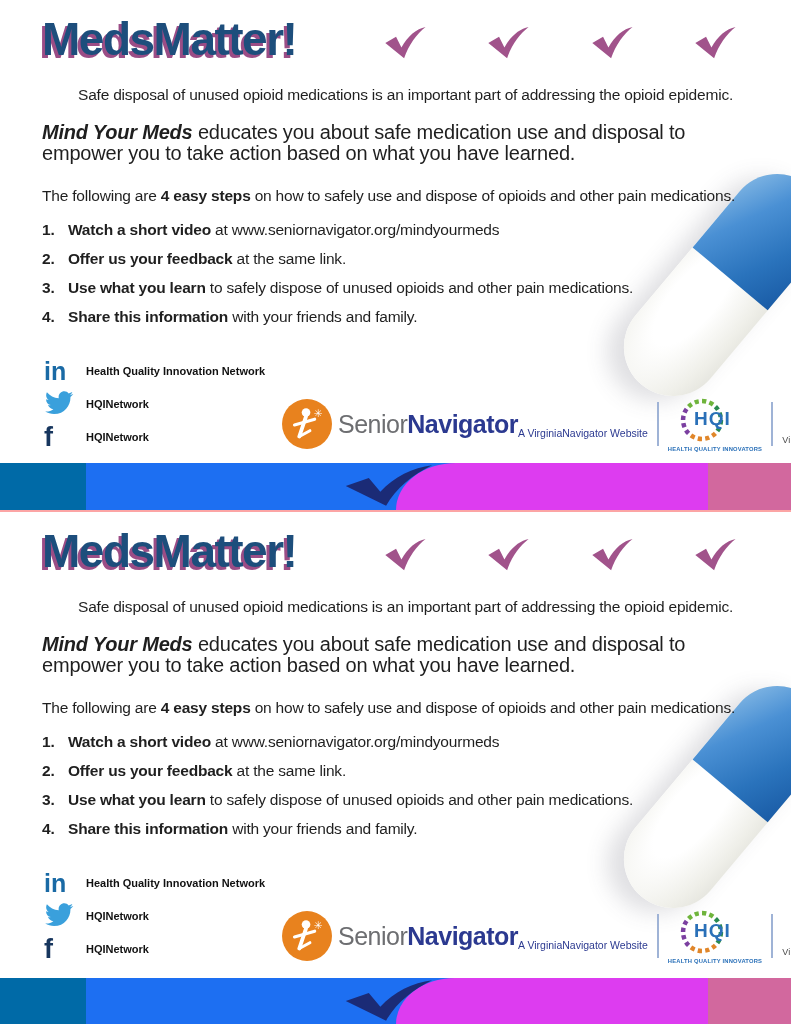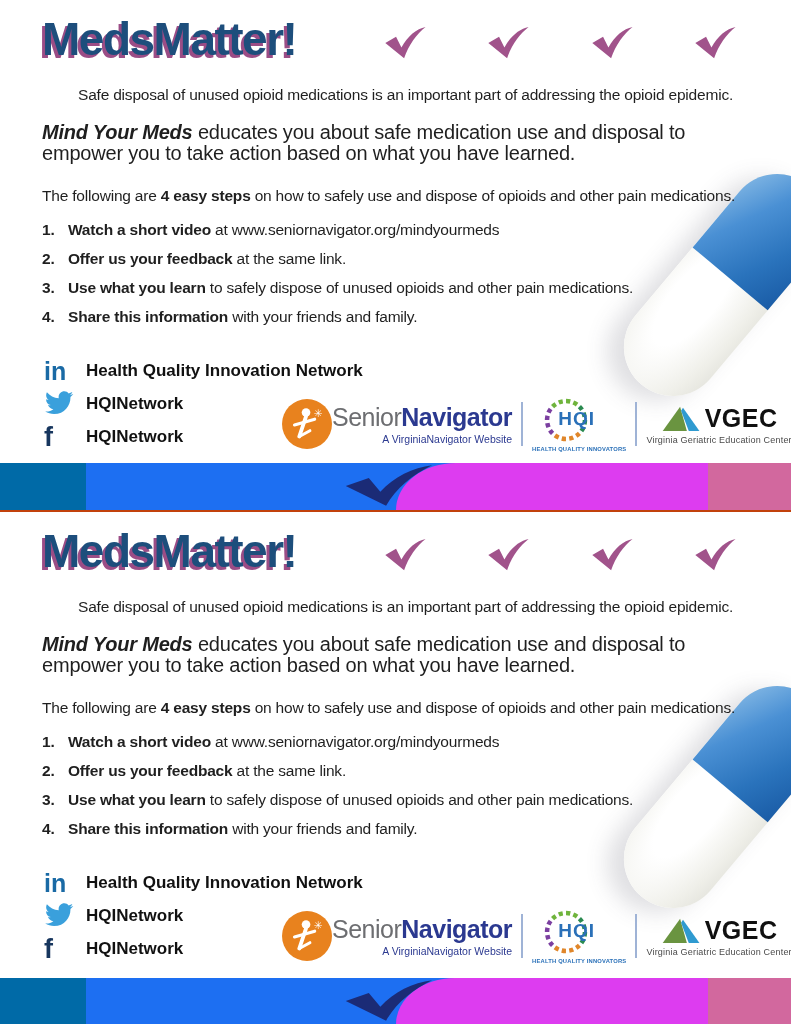--- a/index.html
+++ b/index.html
@@ -1,16 +1,16 @@
 <!DOCTYPE html>
 <html><head>
 <meta charset="utf-8">
 <style>
   html,body{margin:0;padding:0;background:#ffffff;}
-  #page{position:relative;width:791px;height:1024px;background:#c2410c;overflow:hidden;
+  #page{position:relative;width:791px;height:1024px;background:#fca5a5;overflow:hidden;
         font-family:"Liberation Sans", sans-serif;color:#1f1f1f;}
   .section{position:absolute;left:0;width:791px;height:463px;overflow:hidden;background:#ffffff;}
   .sec-top{top:0;}
   .sec-bottom{top:512px;height:466px;}
 
   .title{position:absolute;left:42px;top:12px;font-size:46px;font-weight:bold;letter-spacing:-1.5px;
          color:#1d4e7c;text-shadow:-3px 3px 0 #9b4d86;white-space:nowrap;}
   .checks{position:absolute;left:382px;top:26px;width:356px;display:flex;justify-content:space-between;}
   .check-svg{width:46px;height:34px;}
 
@@ -19,30 +19,30 @@
   .p3{position:absolute;left:42px;top:187px;width:736px;font-size:15.5px;letter-spacing:-0.2px;}
   .mym{font-weight:bold;font-style:italic;}
 
   .list{position:absolute;left:42px;top:221px;width:640px;font-size:15.5px;letter-spacing:-0.2px;}
   .li{display:flex;margin-bottom:11px;line-height:18px;}
   .num{font-weight:bold;width:26px;flex:0 0 26px;}
 
   .social{position:absolute;left:44px;top:354px;}
   .social-row{display:flex;align-items:center;height:33px;}
   .s-icon{width:42px;flex:0 0 42px;display:flex;align-items:center;}
-  .s-label{font-weight:bold;font-size:17px;color:#111;}
+  .s-label{font-weight:bold;font-size:11px;color:#111;}
   .li-glyph{font-size:25px;font-weight:bold;color:#1a6aa5;line-height:20px;}
   .fb-glyph{font-size:27px;font-weight:bold;color:#17365e;line-height:20px;}
 
   .logos{position:absolute;left:282px;top:392px;height:64px;display:flex;align-items:center;}
   .logo-div{width:2px;height:44px;background:#9fb3d6;margin:0 9px;flex:0 0 2px;}
 
   .sn{display:flex;align-items:center;}
   .sn-circle{width:50px;height:50px;flex:0 0 50px;}
-  .sn-text{display:flex;flex-direction:column;align-items:flex-end;}
+  .sn-text{margin-left:6px;display:flex;flex-direction:row;align-items:flex-end;}
   .sn-name{font-size:25px;letter-spacing:-0.5px;color:#6d6e71;white-space:nowrap;}
   .sn-name b{color:#2b3990;}
   .sn-sub{font-size:10.5px;color:#2b3990;margin-top:1px;white-space:nowrap;text-align:center;}
 
   .hqi{display:flex;flex-direction:column;align-items:center;}
   .hqi-top{position:relative;width:72px;height:46px;}
   .hqi-ring{position:absolute;left:0;top:0;width:46px;height:46px;}
   .hqi-ac{position:absolute;left:15px;top:11px;font-size:19px;font-weight:bold;color:#2a70b8;letter-spacing:1px;}
   .hqi-sub{font-size:5.8px;font-weight:bold;color:#2a70b8;letter-spacing:0.2px;margin-top:3px;white-space:nowrap;}
 

